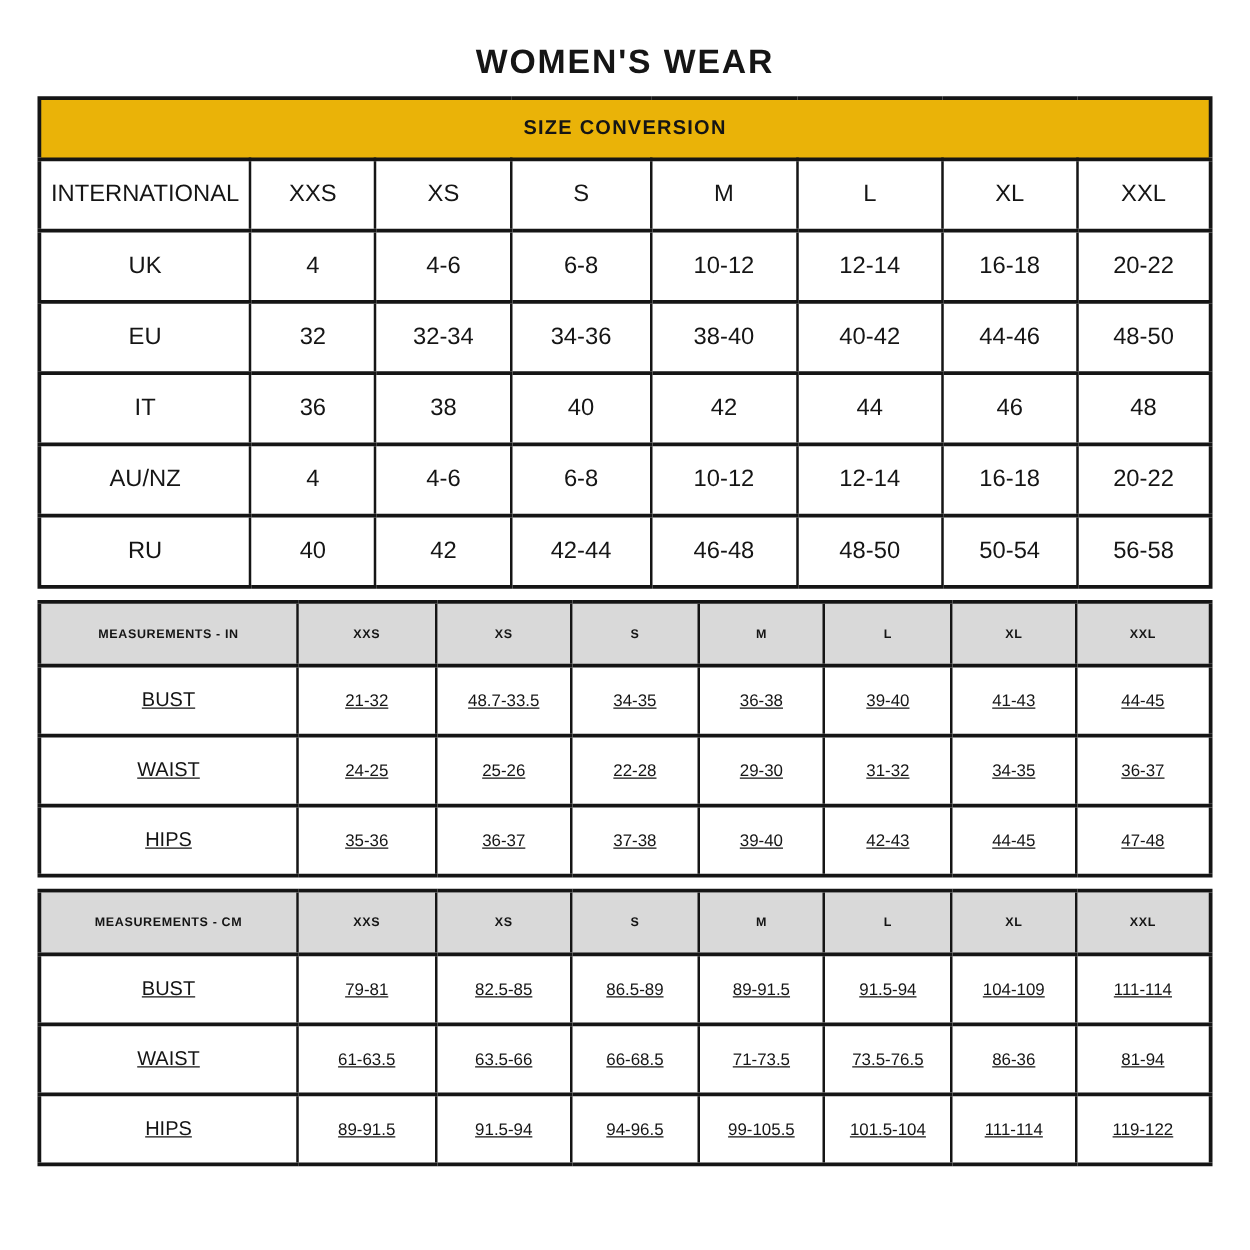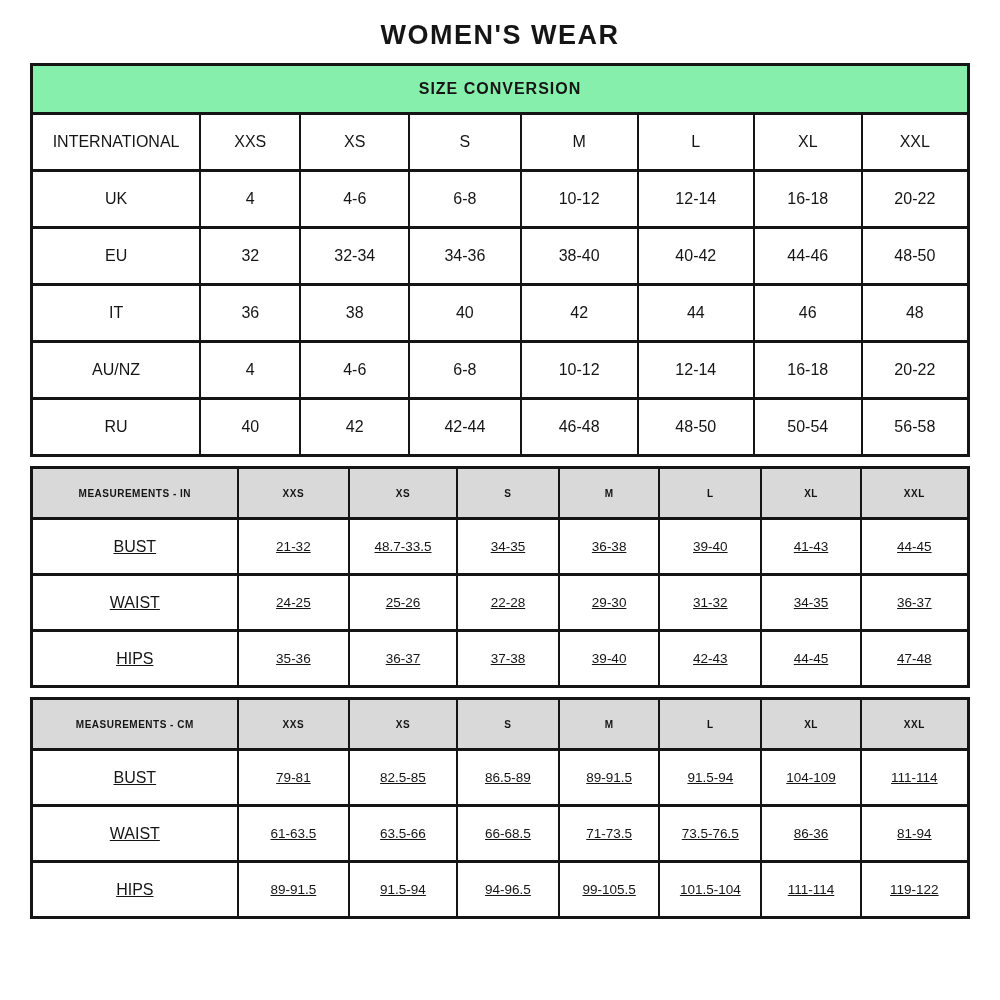--- a/index.html
+++ b/index.html
@@ -8,21 +8,21 @@
     background: #ffffff;
     width: 1000px;
     height: 1000px;
     font-family: "Liberation Sans", "DejaVu Sans", sans-serif;
     color: #151515;
   }
   .page {
     box-sizing: border-box;
     width: 1000px;
     height: 968px;
-    padding: 14px 30px 8px 30px;
+    padding: 28px 30px 8px 30px;
     overflow: hidden;
   }
   .page-title {
     text-align: center;
     font-size: 27px;
     font-weight: 700;
     letter-spacing: 1.5px;
     margin: 6px 0 12px 0;
     color: #151515;
   }
@@ -41,29 +41,29 @@
     text-align: center;
     vertical-align: middle;
     padding: 0 4px;
     font-weight: 400;
     overflow: hidden;
     white-space: nowrap;
   }
   
   .conv .title-row th {
     height: 46px;
-    background: #86efac;
+    background: #eab308;
     font-weight: 700;
     font-size: 16px;
     letter-spacing: 1px;
   }
   .conv .cols-row td,
   .conv tbody td {
     height: 54px;
-    font-size: 16px;
+    font-size: 19px;
   }
   
   .meas thead th {
     height: 48px;
     background: #d9d9d9;
     font-weight: 700;
     font-size: 10px;
     letter-spacing: .5px;
   }
   .meas tbody td {

